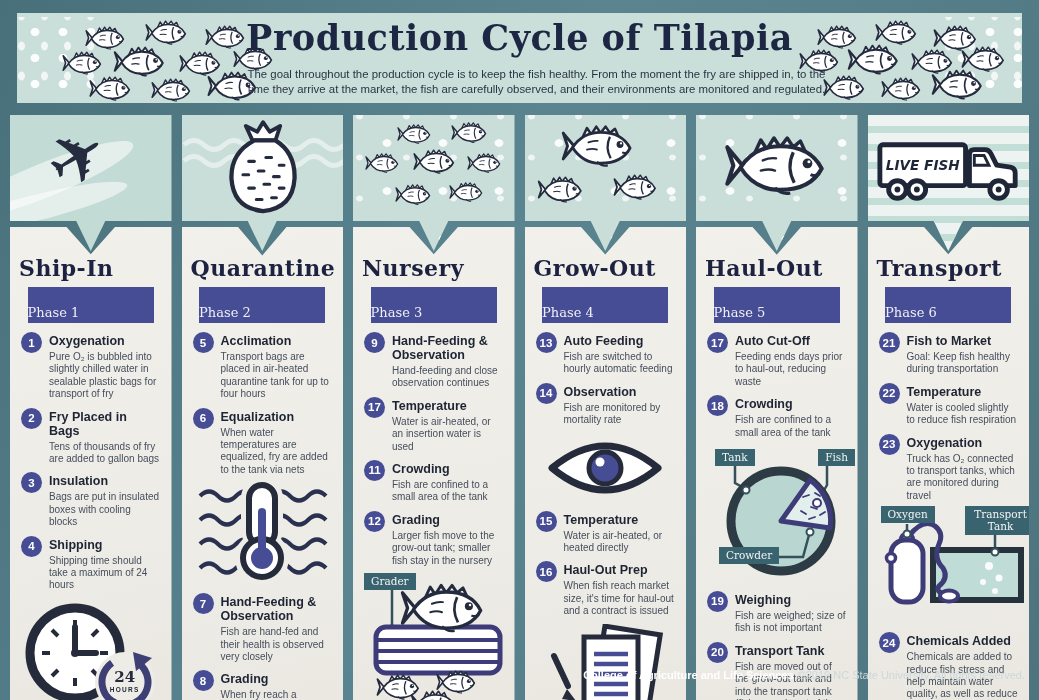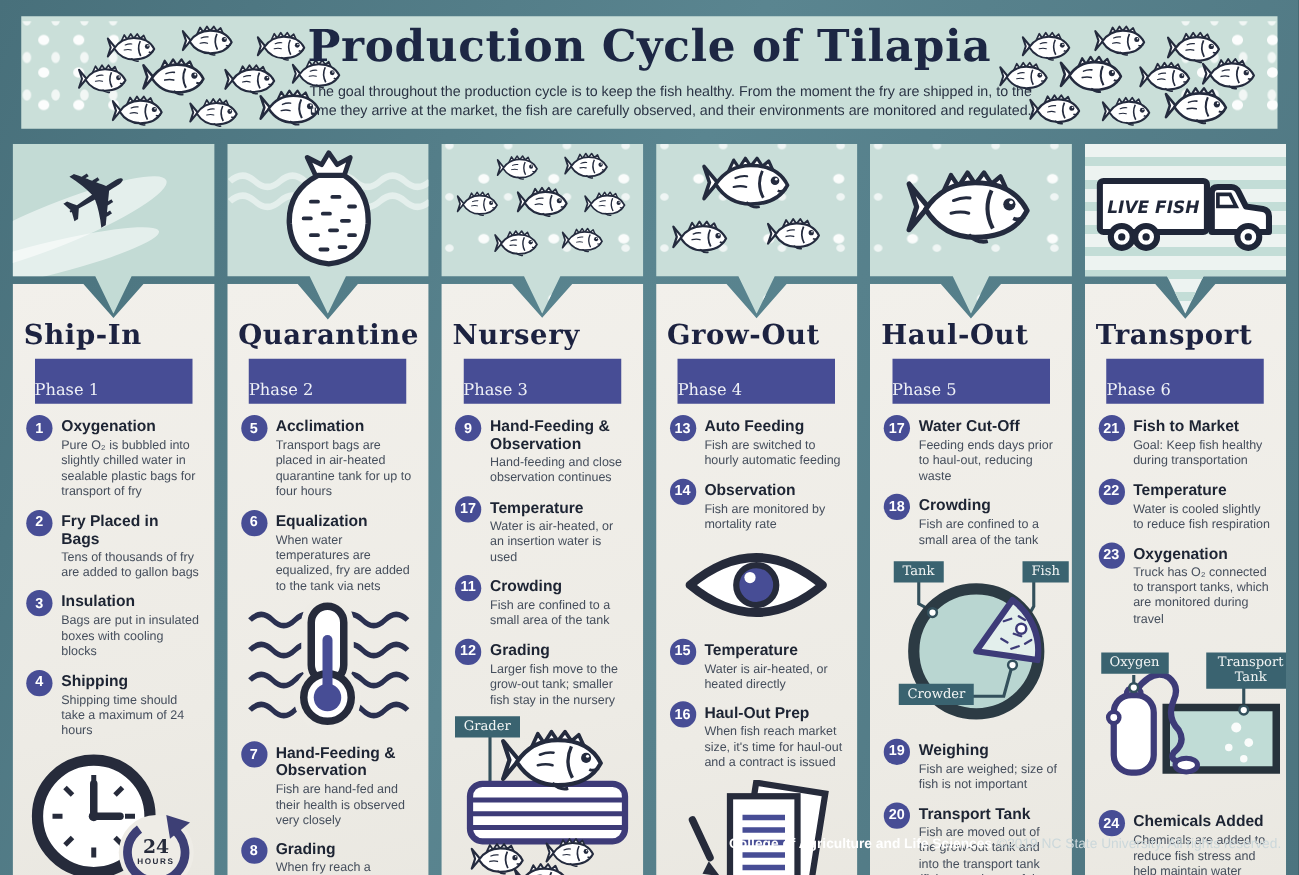--- a/index.html
+++ b/index.html
@@ -441,21 +441,21 @@
             <use href="#fish"></use>
           </svg>
       </div>
       <div class="card">
         <div class="col-title">Haul-Out</div>
         <div class="phase">Phase 5</div>
         <div class="steps">
           <div class="step">
             <div class="num">17</div>
             <div>
-                <div class="stitle">Water Cut-Off</div>
+                <div class="stitle">Auto Cut-Off</div>
                  <div class="sdesc">Feeding ends days prior to haul-out, reducing waste</div>
               </div>
           </div>
           <div class="step">
             <div class="num">18</div>
             <div>
                 <div class="stitle">Crowding</div>
                  <div class="sdesc">Fish are confined to a small area of the tank</div>
               </div>
           </div>
@@ -531,21 +531,21 @@
               </div>
           </div>
           <div class="step">
             <div class="num">23</div>
             <div>
                 <div class="stitle">Oxygenation</div>
                  <div class="sdesc">Truck has O₂ connected to transport tanks, which are monitored during travel</div>
               </div>
           </div>
         </div>
-        <div class="diag" style="width:152px;height:118px;margin-top:20px">
+        <div class="diag" style="width:152px;height:118px;margin-top:4px">
           <svg width="152" height="118" viewBox="0 0 152 118">
             <path d="M30,18 V26" stroke="#33505c" stroke-width="2.5"></path>
             <path d="M118,26 V44" stroke="#33505c" stroke-width="2.5"></path>
             <rect x="56" y="44" width="88" height="50" fill="#c0dcd6" stroke="#27333c" stroke-width="6"></rect>
             <g fill="#fff" opacity="0.92">
               <circle cx="112" cy="60" r="4"></circle>
                 <circle cx="122" cy="72" r="3.5"></circle>
                 <circle cx="106" cy="76" r="3"></circle>
                 <circle cx="118" cy="85" r="3"></circle>
             </g>

